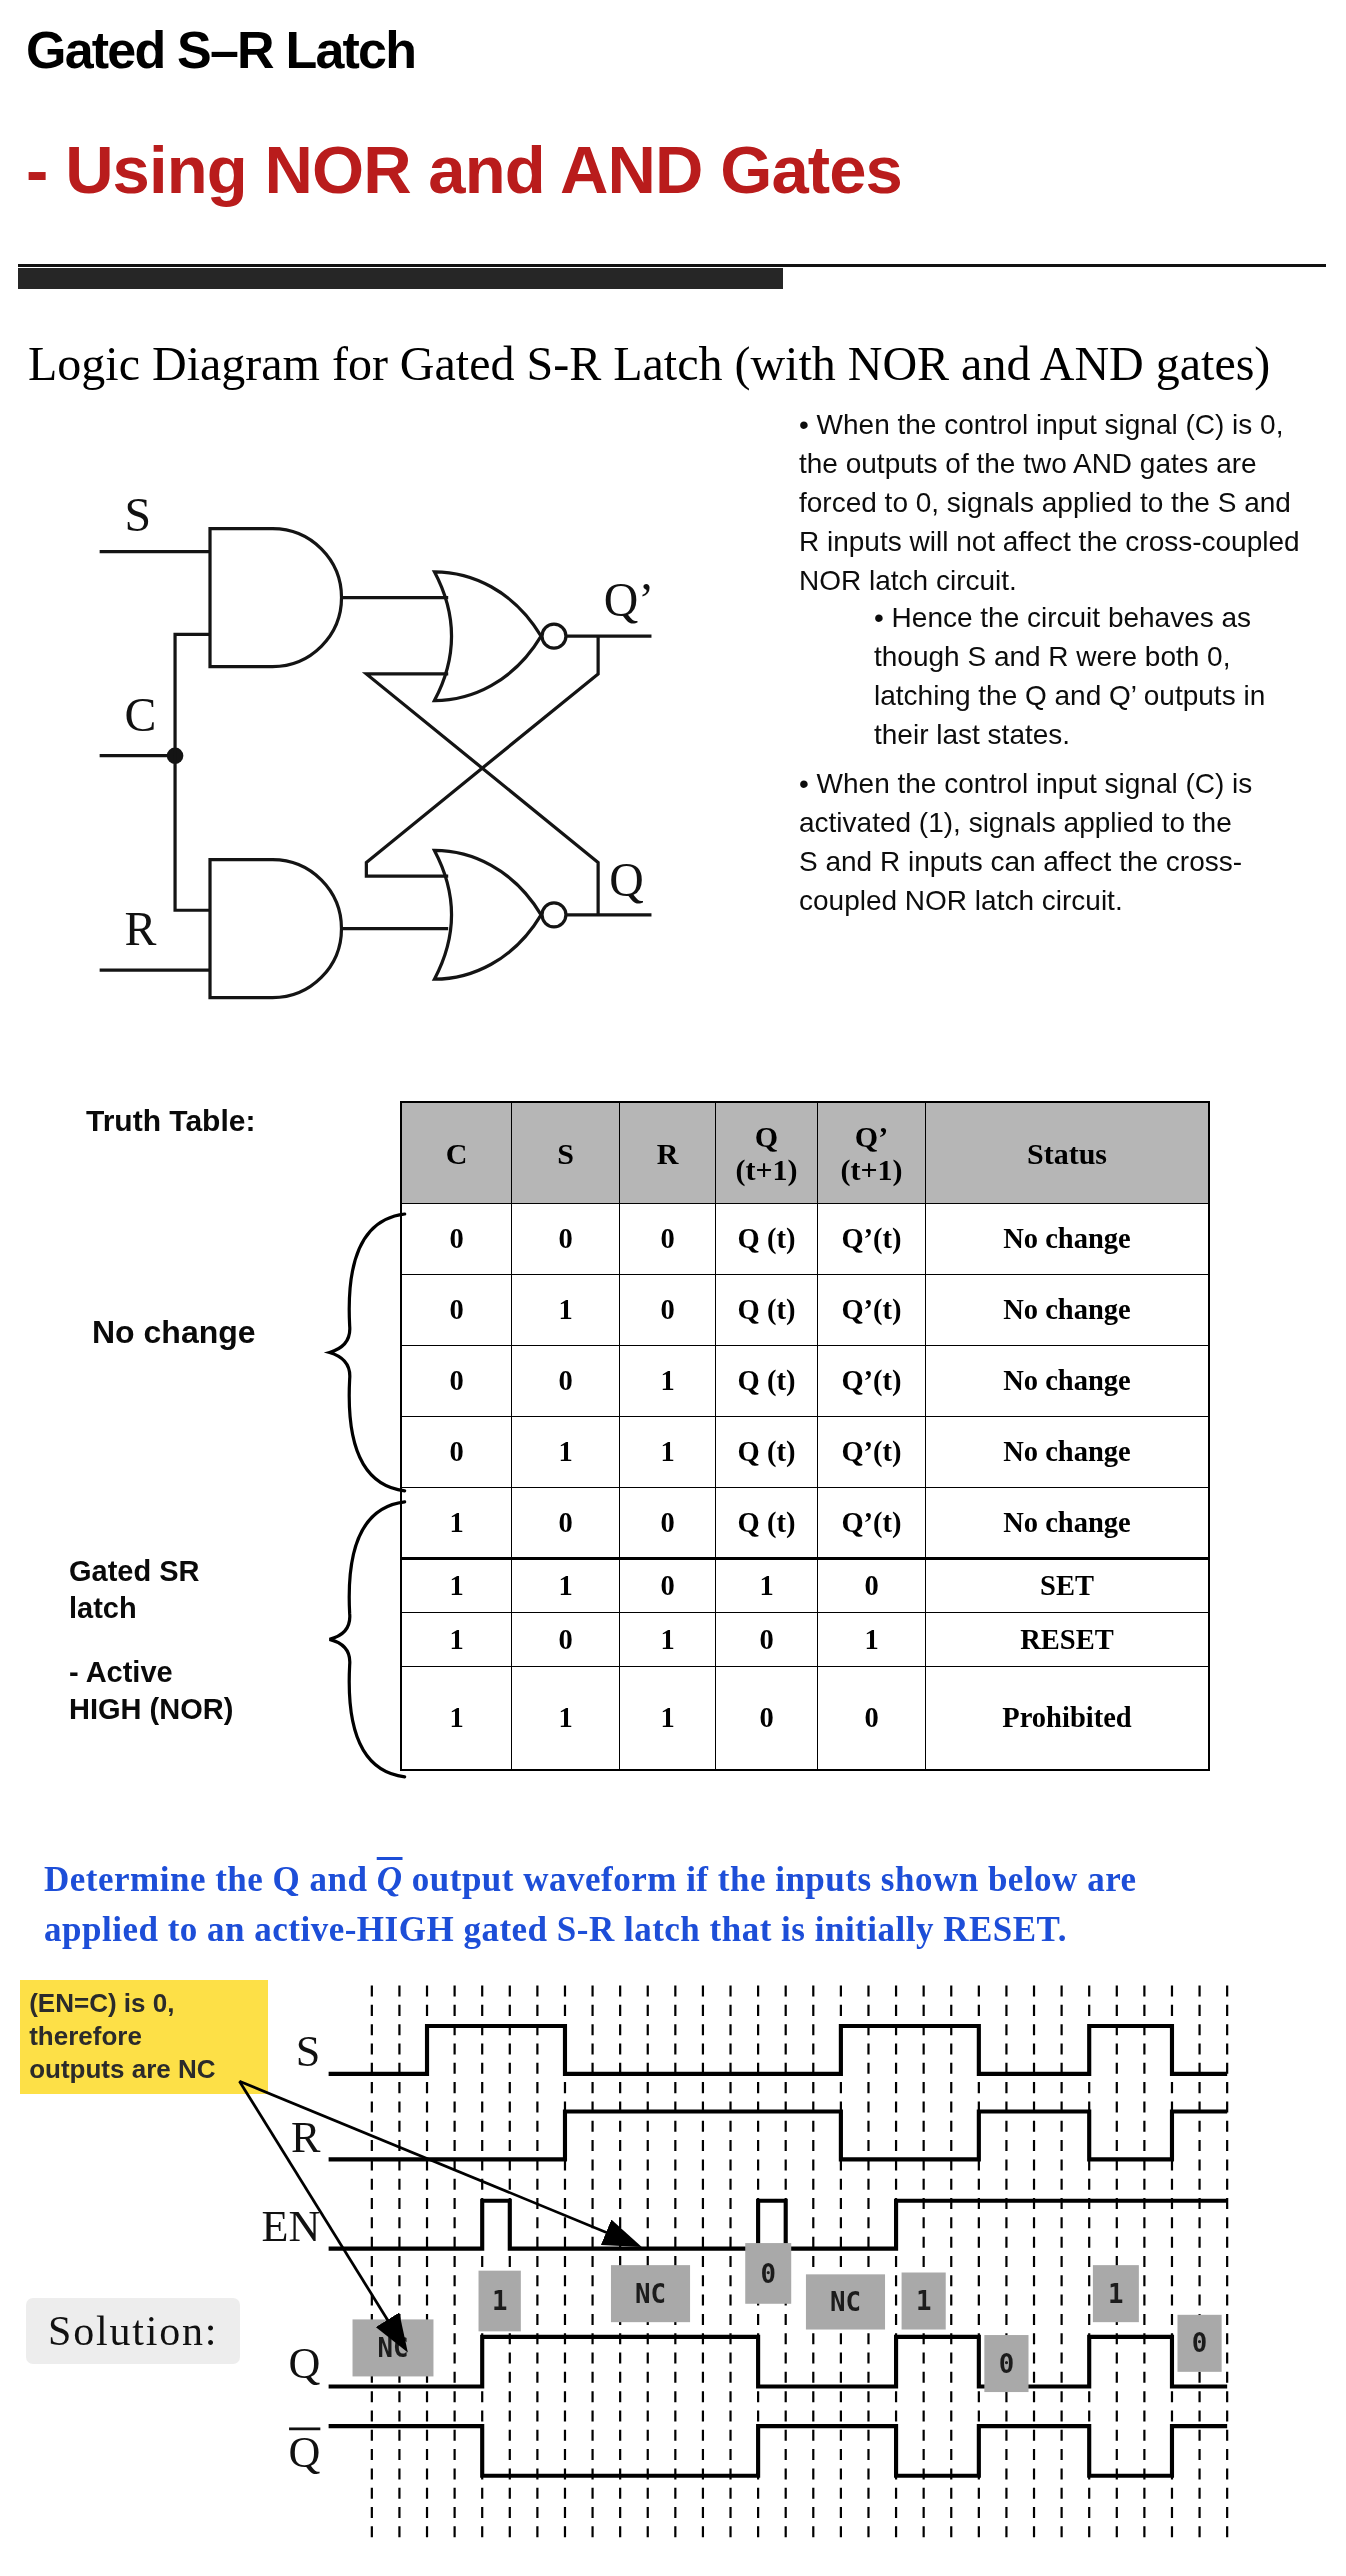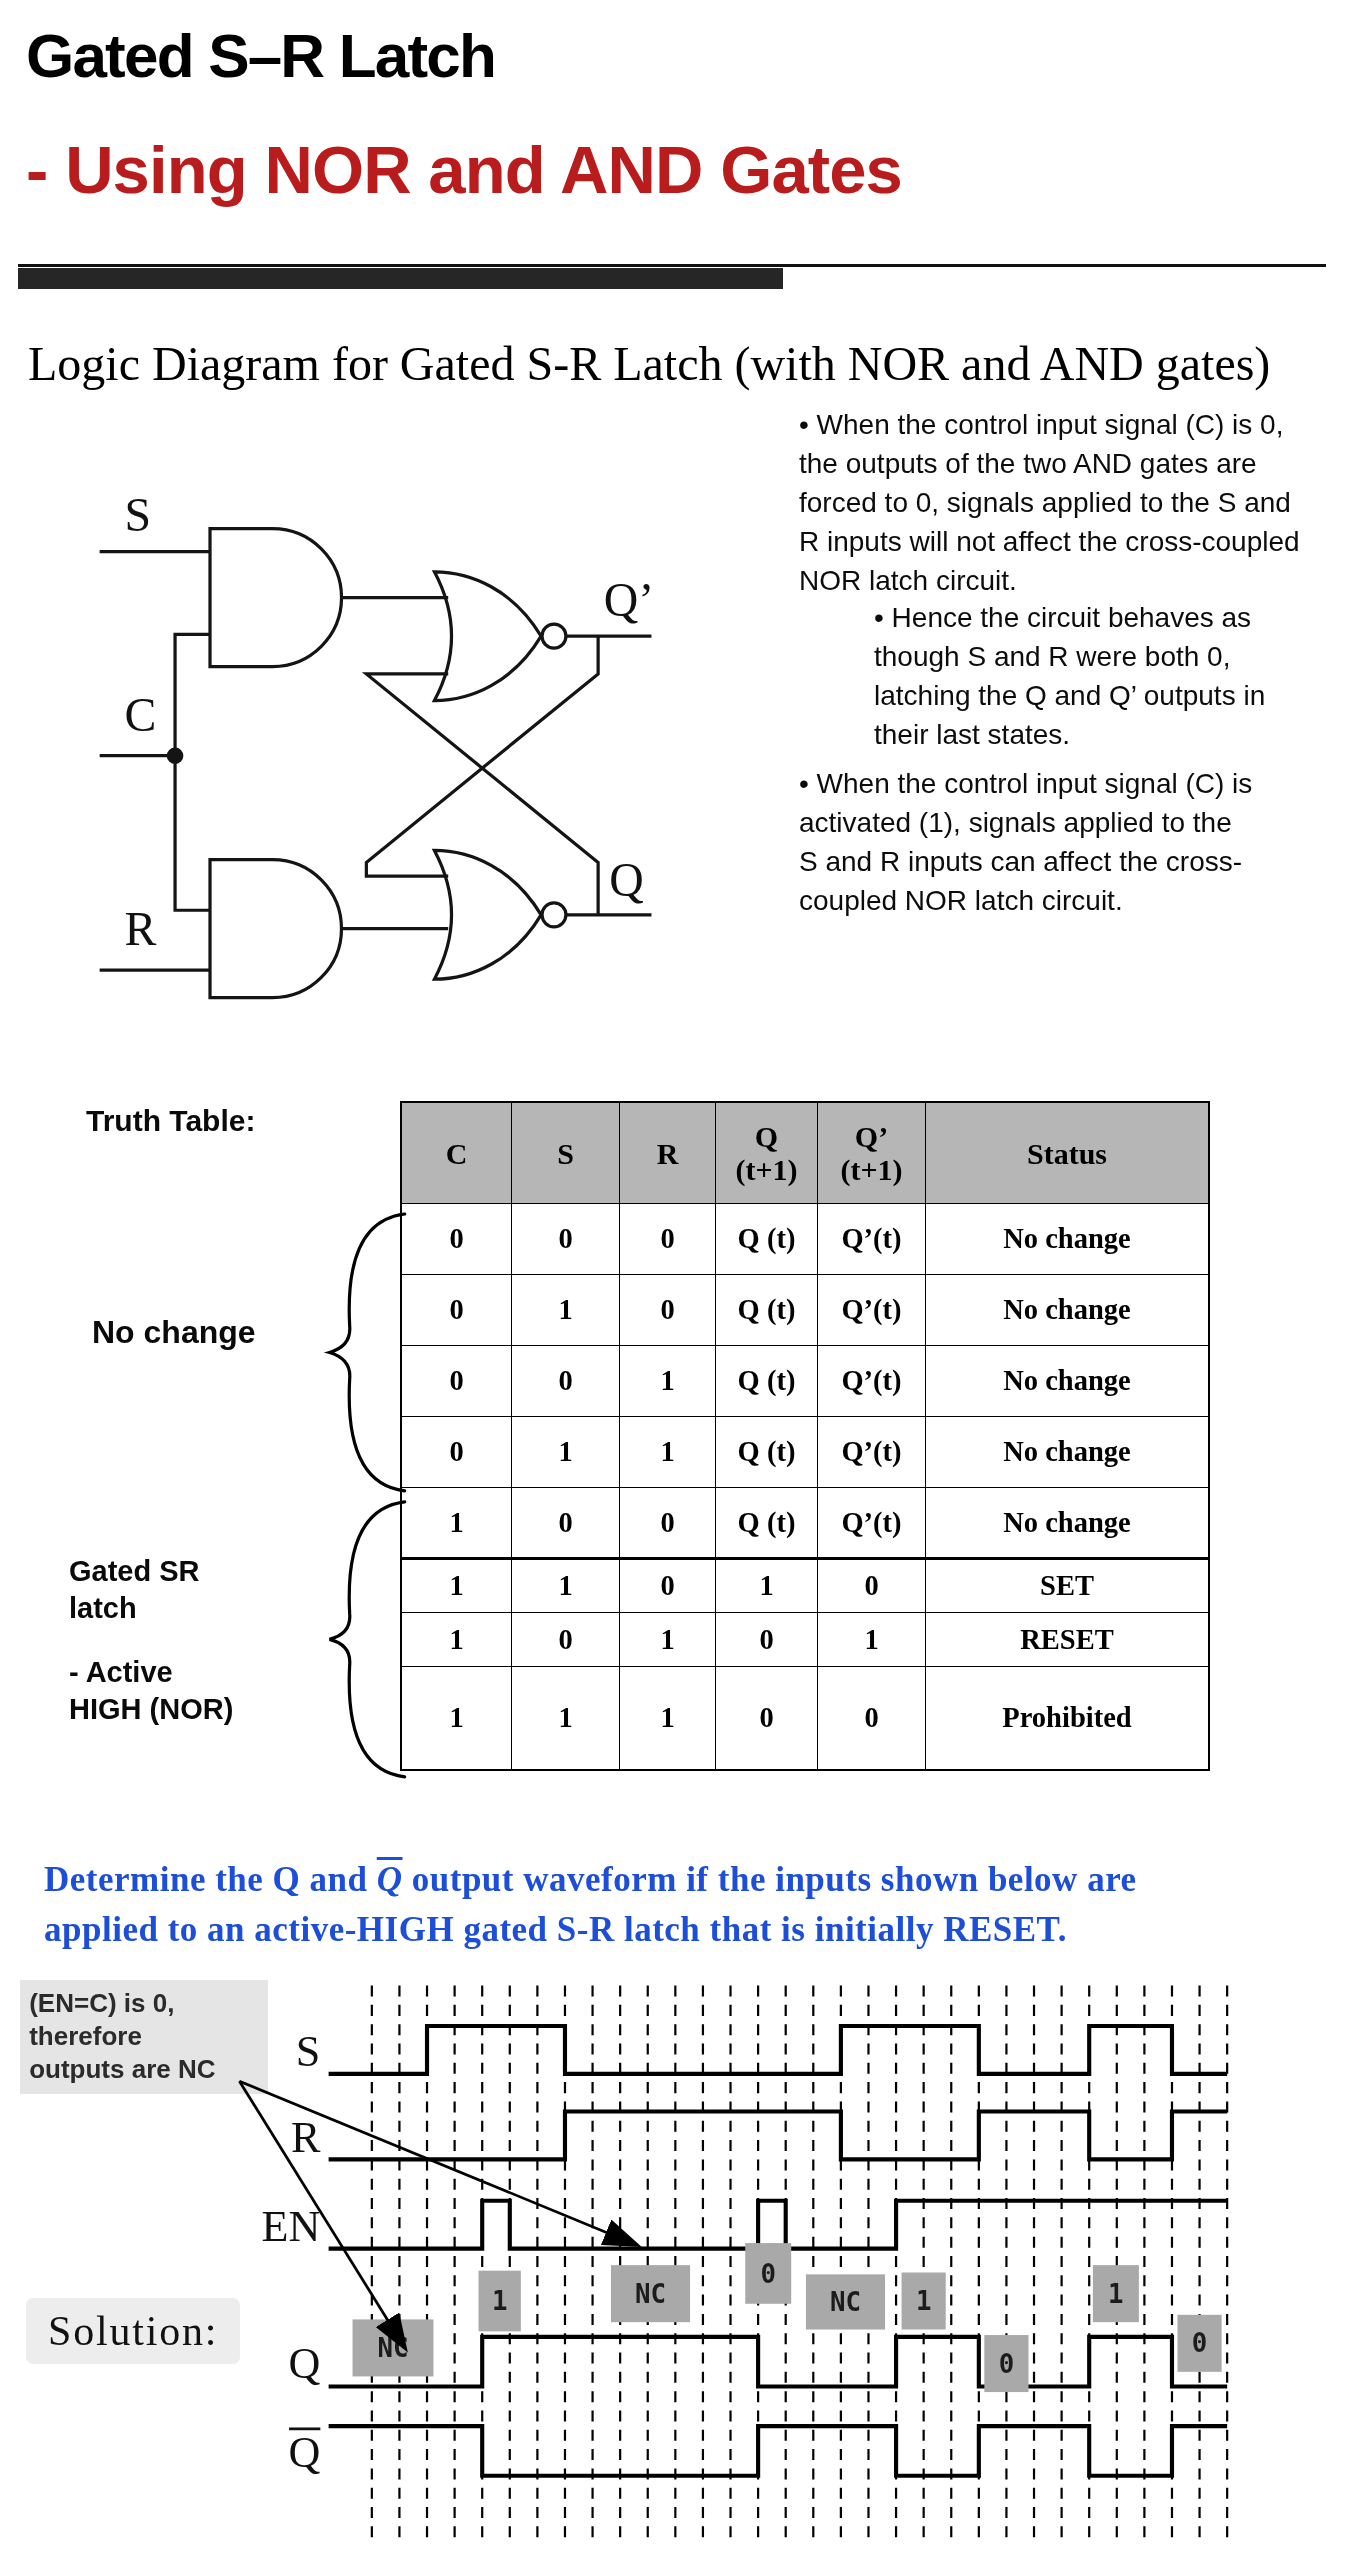--- a/index.html
+++ b/index.html
@@ -1,20 +1,20 @@
 <!DOCTYPE html>
 <html style="font-size:14.7px"><head>
 <meta charset="utf-8">
 <style>
   html,body{margin:0;padding:0;background:#888;}
   #page{position:relative;width:1347px;height:2576px;background:#ffffff;overflow:hidden;
         font-family:"Liberation Sans",sans-serif;color:#0a0a0a;}
   .abs{position:absolute;}
   
-  #title{left:26px;top:20px;font-size:62px;font-weight:600;letter-spacing:-1.8px;color:#000;}
+  #title{left:26px;top:20px;font-size:52px;font-weight:600;letter-spacing:-1.8px;color:#000;}
   #subtitle{left:26px;top:131px;font-size:67px;font-weight:600;letter-spacing:-0.9px;color:#b91c1c;}
   #rule-thin{left:18.4px;top:264px;width:1308px;height:2.8px;background:#111;}
   #rule-bar{left:18.4px;top:268px;width:765px;height:21px;background:#262626;}
   #section-heading{left:28px;top:336px;font-size:48px;font-family:"Liberation Serif",serif;color:#000;}
   
   .bullets{font-size:28px;line-height:39px;color:#0c0c0c;white-space:nowrap;}
   #b1{left:799px;top:405px;}
   #b1s{left:874px;top:598px;}
   #b2{left:799px;top:764px;}
   #b2s{left:874px;top:918px;}
@@ -33,21 +33,21 @@
   #no-change-label{left:92px;top:1314px;font-size:32px;font-weight:700;}
   .side-label{font-size:29px;font-weight:700;line-height:37px;}
   #gated-label{left:69px;top:1553px;}
   #active-label{left:69px;top:1654px;}
   
   .problem-line{font-family:"Liberation Serif",serif;font-weight:700;font-size:35px;letter-spacing:0.5px;color:#1d4ed8;white-space:nowrap;}
   #prob1{left:44px;top:1860px;}
   #prob2{left:44px;top:1910px;}
   .qbar{font-style:italic;text-decoration:overline;}
   
-  #annotation{left:20px;top:1980px;width:230px;padding:7.4px 9.2px;background:#e5e5e5;
+  #annotation{left:20px;top:1980px;width:230px;padding:7.4px 9.2px;background:#fde047;
     font-size:26px;font-weight:700;line-height:33px;color:#2b2b2b;}
   #solution-box{left:26px;top:2298px;padding:9.2px 22px;background:#ededed;
     font-family:"Liberation Serif",serif;font-size:42px;letter-spacing:1.8px;color:#111;border-radius:7px;}
   svg text{font-family:"Liberation Serif",serif;}
   .gate{fill:none;stroke:#141414;stroke-width:3.5;}
   .wire{stroke:#141414;stroke-width:3.5;fill:none;}
   .circ-label{font-size:52px;fill:#111;}
   .grid-line{stroke:#000;stroke-width:2.4;stroke-dasharray:12 9;}
   .wave{fill:none;stroke:#000;stroke-width:4.5;}
   .sig-label{font-size:48px;fill:#111;}

